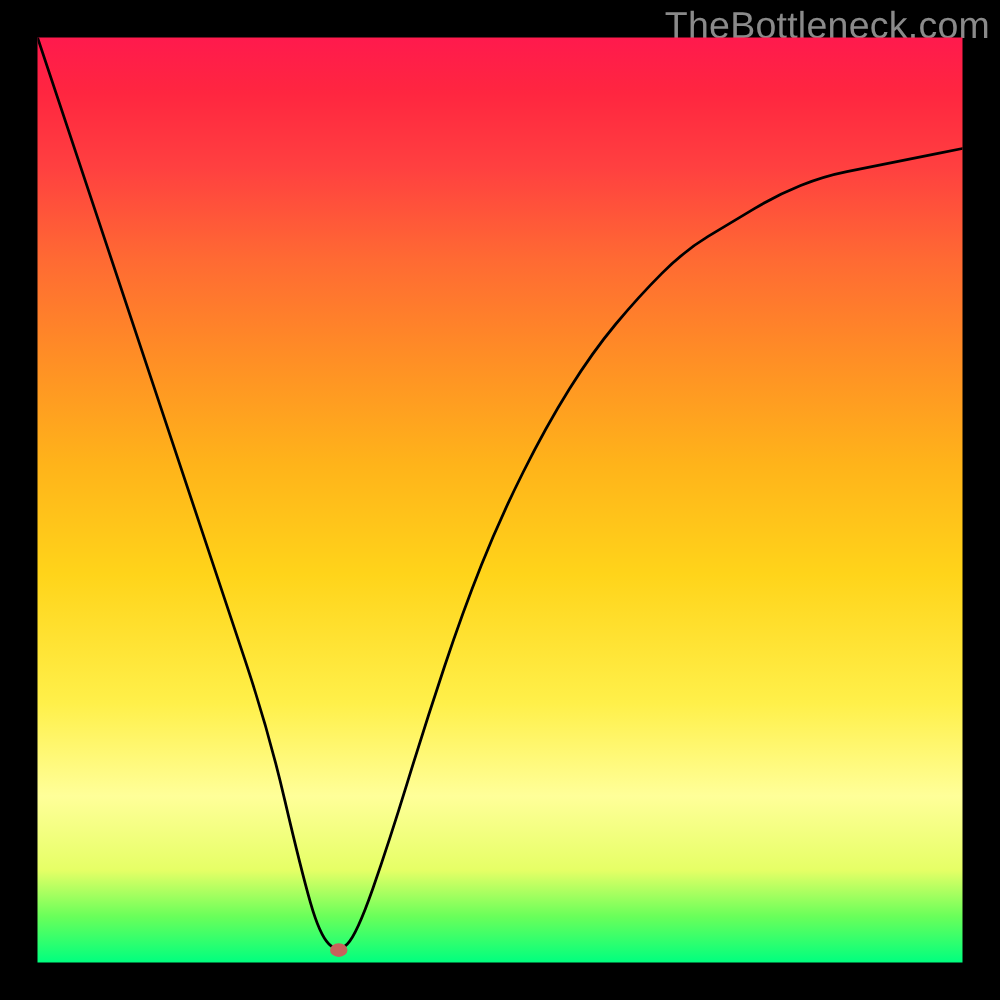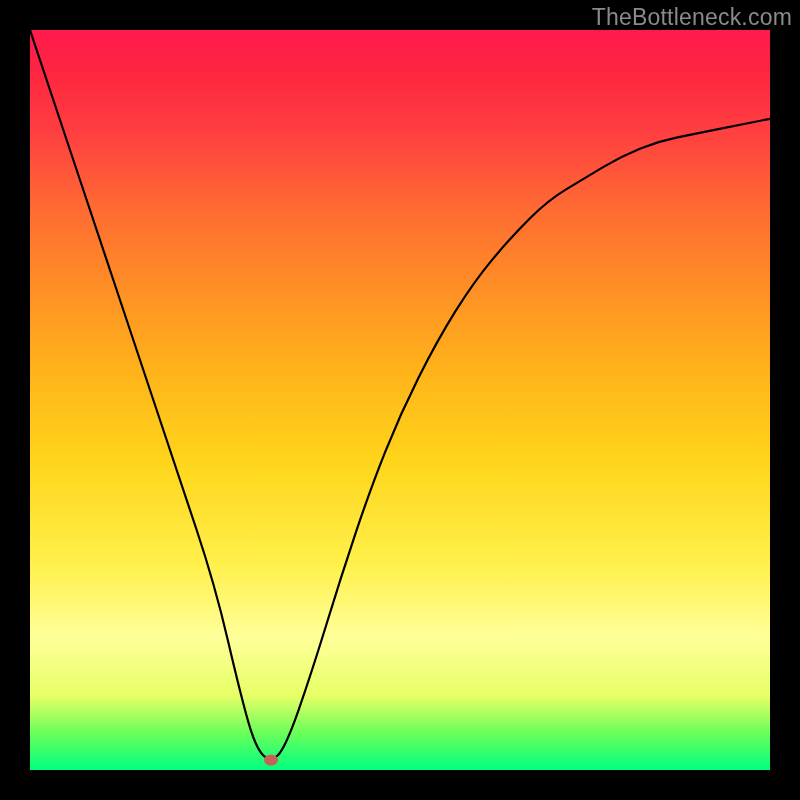--- a/index.html
+++ b/index.html
@@ -52,21 +52,21 @@
     height: 11px;
     background: #c7625b;
     border-radius: 50%;
     transform: translate(-50%, -50%);
   }
   .watermark {
     position: absolute;
     top: 4px;
     right: 8px;
     color: #8a8a8a;
-    font-size: 23px;
+    font-size: 30px;
     font-weight: 400;
     letter-spacing: 0.2px;
     user-select: none;
   }
 </style>
 </head>
 <body>
 
 <div class="frame">
   <div class="watermark">TheBottleneck.com</div>

